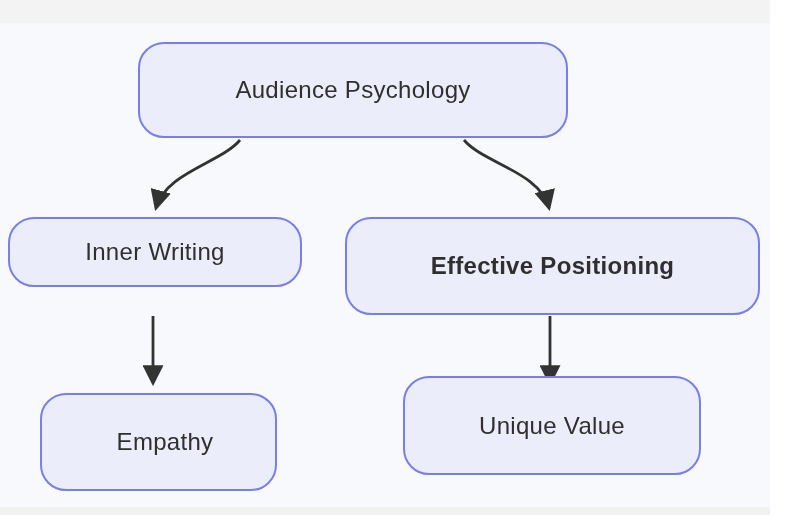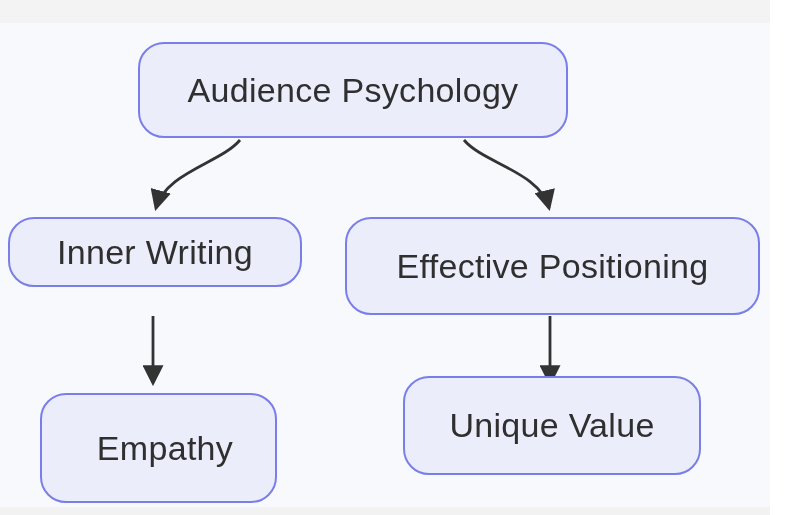--- a/index.html
+++ b/index.html
@@ -41,30 +41,30 @@
   .node {
     position: absolute;
     box-sizing: border-box;
     background: #ebedfb;
     border: 2.5px solid #7a7ee8;
     border-radius: 26px;
     display: flex;
     align-items: center;
     justify-content: center;
     color: #2f2f2f;
-    font-size: 34px;
+    font-size: 24px;
     font-weight: 500;
     letter-spacing: 0.3px;
     white-space: nowrap;
     overflow: hidden;
   }
   .node-audience   { left: 138px; top: 42px;  width: 430px; height: 96px; }
   .node-inner      { left: 8px;   top: 217px; width: 294px; height: 70px; }
-  .node-effective  { left: 345px; top: 217px; width: 415px; height: 98px; }
-  .node-empathy    { left: 40px;  top: 393px; width: 237px; height: 110px; padding-left: 13px; }
+  .node-effective  { left: 345px; top: 217px; width: 415px; height: 98px; font-weight: bold; }
+  .node-empathy    { left: 40px;  top: 393px; width: 237px; height: 98px; padding-left: 13px; }
   .node-unique     { left: 403px; top: 376px; width: 298px; height: 99px; }
   .node-label {
     display: inline-block;
   }
 </style>
 </head>
 <body>
 
 <div class="strip-top"></div>
 <div class="canvas"></div>

